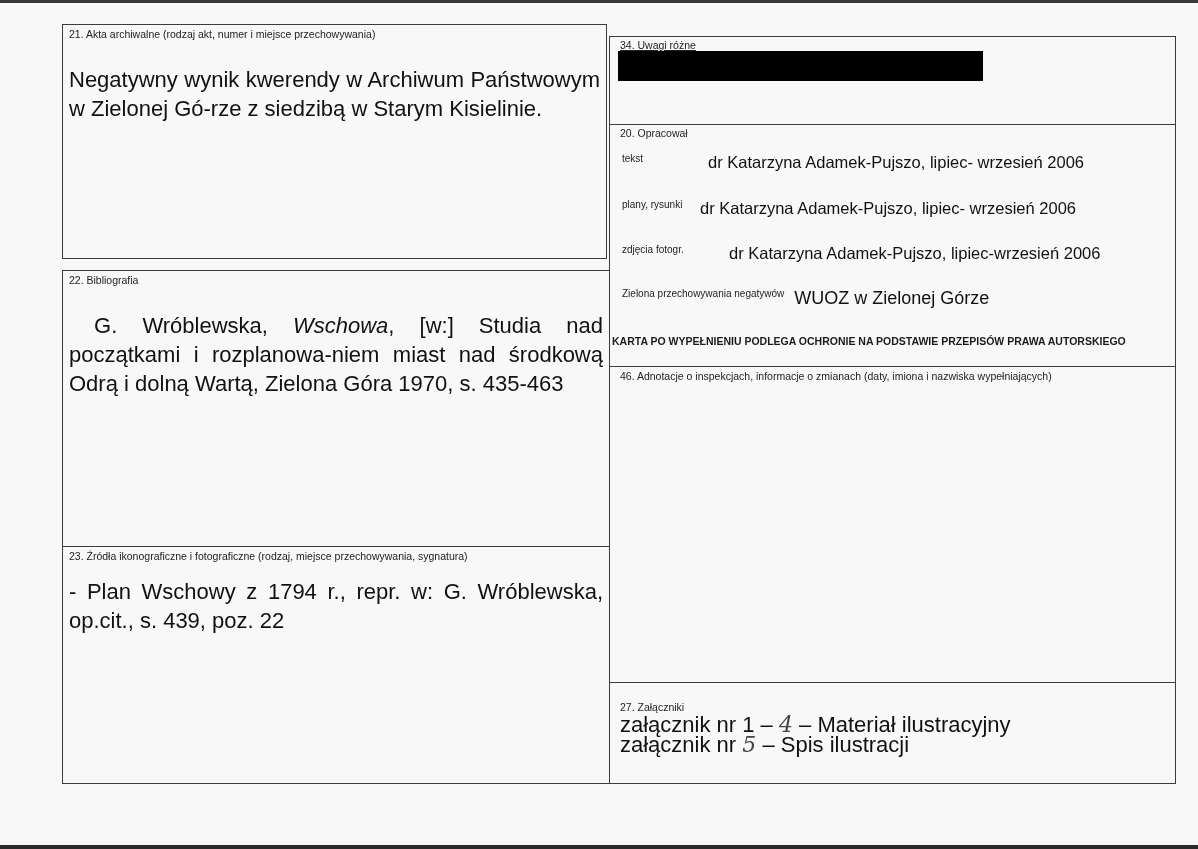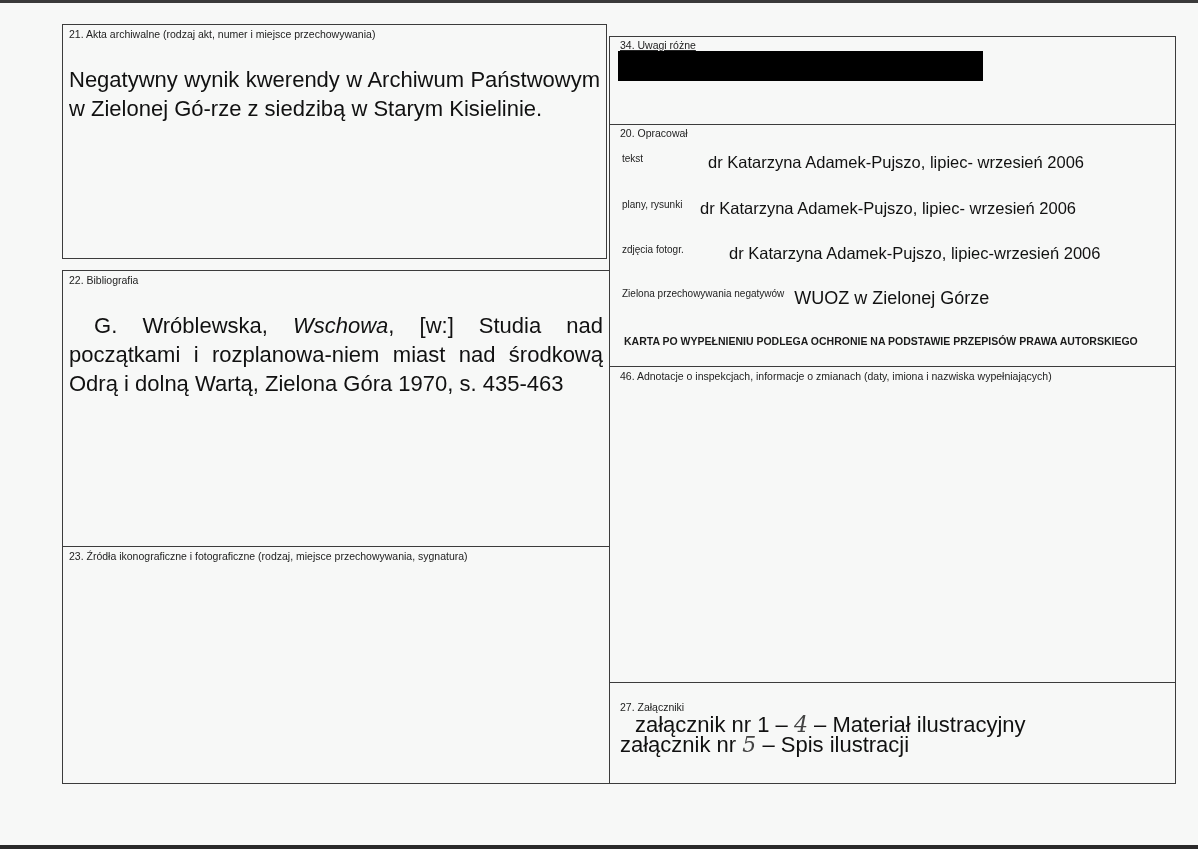--- a/index.html
+++ b/index.html
@@ -11,41 +11,42 @@
   .topedge { position:absolute; left:0; top:0; width:1198px; height:3px; background:#3a3a3a; }
   .botedge { position:absolute; left:0; bottom:0; width:1198px; height:4px; background:#2a2a2a; }
   .cell { position:absolute; box-sizing:border-box; border:1.5px solid #3c3c3c; background:transparent; }
   .lbl { position:absolute; font-size:10.5px; color:#222; white-space:nowrap; }
   .big { position:absolute; font-size:22px; line-height:29px; color:#111; }
   .just { text-align:justify; }
   .redact { position:absolute; background:#000; }
   .small { font-size:10px; color:#222; }
   .row25 { position:absolute; left:12px; display:flex; align-items:flex-start; white-space:nowrap; }
   .row25 .big2 { font-size:16.5px; color:#111; }
-  .warn { position:absolute; left:14px; right:8px; font-size:10.5px; font-weight:bold; line-height:12px; text-align:justify; text-align-last:left; }
+  .warn { position:absolute; left:2px; right:8px; font-size:10.5px; font-weight:bold; line-height:12px; text-align:justify; text-align-last:left; }
   .hw { font-family:"DejaVu Serif", serif; font-style:italic; color:#444; }
 </style>
 </head>
 <body>
 
 <div class="topedge"></div>
 <div class="botedge"></div>
 
 <div class="cell" style="left:62px; top:24px; width:545px; height:235px;">
   <div class="lbl" style="left:6px; top:3px;">21.  Akta archiwalne (rodzaj akt, numer i miejsce przechowywania)</div>
   <div class="big just" style="left:6px; right:6px; top:40px;">Negatywny wynik kwerendy w Archiwum Państwowym w Zielonej Gó-rze z siedzibą w Starym Kisielinie.</div>
 </div>
 
 <div class="cell" style="left:62px; top:270px; width:548px; height:277px;">
   <div class="lbl" style="left:6px; top:3px;">22.  Bibliografia</div>
   <div class="big just" style="left:6px; right:6px; top:40px;">&nbsp;<span>G. Wróblewska, </span><i>Wschowa</i><span>, [w:] Studia nad początkami i rozplanowa-niem miast nad środkową Odrą i dolną Wartą, Zielona Góra 1970, s. 435-463</span></div>
 </div>
 
 <div class="cell" style="left:62px; top:546px; width:548px; height:238px;">
   <div class="lbl" style="left:6px; top:3px;">23.  Źródła ikonograficzne i fotograficzne (rodzaj, miejsce przechowywania, sygnatura)</div>
+  <div class="big just" style="left:6px; right:6px; top:30px;">- Plan Wschowy z 1794 r., repr. w: G. Wróblewska, op.cit., s. 439, poz. 22</div>
 </div>
 
 <div class="cell" style="left:609px; top:36px; width:567px; height:89px;">
   <div class="lbl" style="left:10px; top:2px; text-decoration:underline;">34.  Uwagi różne</div>
   <div class="redact" style="left:8px; top:14px; width:365px; height:30px;"></div>
 </div>
 
 <div class="cell" style="left:609px; top:124px; width:567px; height:243px;">
   <div class="lbl" style="left:10px; top:2px;">20. Opracował</div>
   <div class="row25" style="top:28px;">
@@ -66,19 +67,19 @@
   </div>
   <div class="warn" style="top:210px;">KARTA PO WYPEŁNIENIU PODLEGA OCHRONIE NA PODSTAWIE PRZEPISÓW PRAWA AUTORSKIEGO</div>
 </div>
 
 <div class="cell" style="left:609px; top:366px; width:567px; height:317px;">
   <div class="lbl" style="left:10px; top:3px;">46.  Adnotacje o inspekcjach, informacje o zmianach (daty, imiona i nazwiska wypełniających)</div>
 </div>
 
 <div class="cell" style="left:609px; top:682px; width:567px; height:102px;">
   <div class="lbl" style="left:10px; top:18px;">27.  Załączniki</div>
-  <div class="big" style="left:10px; top:27px; white-space:nowrap;margin-left:15px;">
+  <div class="big" style="left:10px; top:27px; white-space:nowrap;">
     <span>załącznik nr 1 – </span><span class="hw">4</span><span> – Materiał ilustracyjny</span>
   </div>
   <div class="big" style="left:10px; top:47px; white-space:nowrap;">
     <span>załącznik nr </span><span class="hw">5</span><span> – Spis ilustracji</span>
   </div>
 </div>
 
 </body></html>

